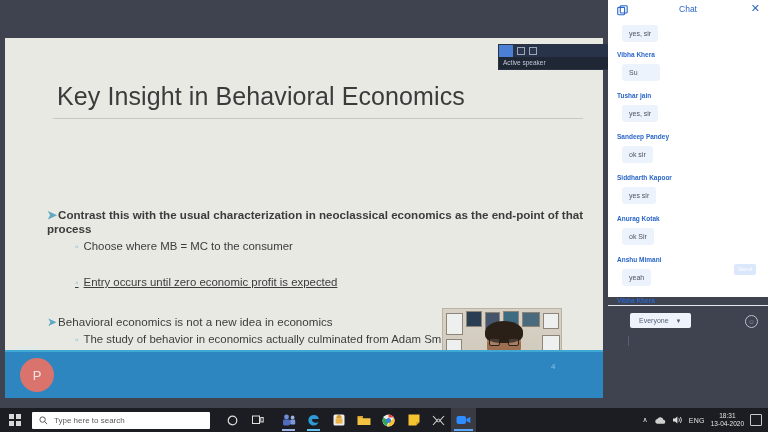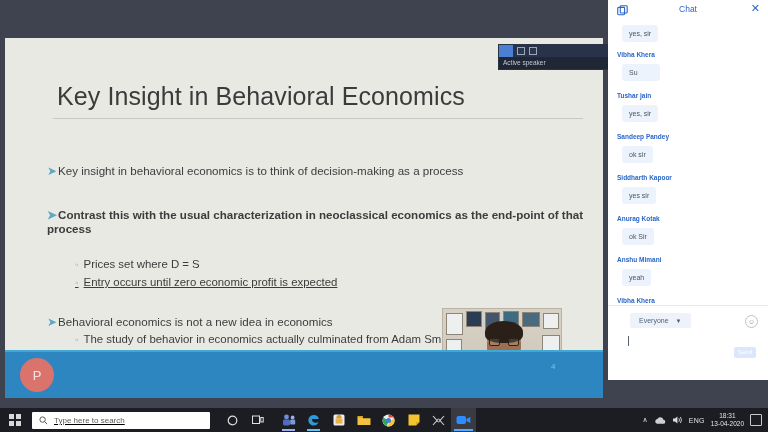--- a/index.html
+++ b/index.html
@@ -158,21 +158,21 @@
     position:absolute; top:0; width:11px; height:8px;
     border:1.2px solid #2a2118; border-radius:2px; background:rgba(255,255,255,.12);
   }
   #lensL{ left:0; } #lensR{ right:0; }
   #bridge{
     position:absolute; left:11px; top:3px; width:8px; height:1.2px; background:#2a2118;
   }
 
   
   #chat{
-    position:absolute; left:608px; top:0; width:160px; height:380px;
+    position:absolute; left:608px; top:0; width:160px; height:297px;
     background:#ffffff;
   }
   #chat-header{
     position:absolute; left:0; top:0; width:100%; height:22px;
   }
   #popout-icon{
     position:absolute; left:9px; top:5px; width:11px; height:11px;
   }
   #chat-title{
     position:absolute; left:0; top:4px; width:100%; text-align:center;
@@ -223,21 +223,21 @@
   }
   #send-btn{
     position:absolute; right:12px; bottom:22px; width:22px; height:11px;
     background:#dbe7fb; border-radius:2px; color:#ffffff;
     font-size:6px; text-align:center; line-height:11px;
   }
 
   
   #taskbar{
     position:absolute; left:0; bottom:0; width:768px; height:24px;
-    background:#1c1d22; display:flex; align-items:center;text-decoration:underline;
+    background:#1c1d22; display:flex; align-items:center;
   }
   #start-btn{
     width:30px; height:24px; display:flex; align-items:center; justify-content:center;
   }
   .win-q{ width:5px; height:5px; background:#d8d8d8; }
   #win-logo{ display:grid; grid-template-columns:5px 5px; grid-template-rows:5px 5px; gap:1.5px; }
   #search-box{
     width:178px; height:17px; background:#ffffff; border-radius:1px;
     display:flex; align-items:center; margin-left:2px;
   }
@@ -265,30 +265,27 @@
 </head>
 <body>
 
 <div id="zoom-stage">
 
   <div id="slide">
 
     <div id="slide-title">Key Insight in Behavioral Economics</div>
     <div id="title-rule"></div>
 
-    <div class="lvl1" id="b1">
-      <span class="arrow">➤</span><span>Key insight in behavioral economics is to think of decision-making as a process</span>
-    </div>
 
     <div class="lvl1" id="b2">
       <span class="arrow">➤</span><span>Contrast this with the usual characterization in neoclassical economics as the end-point of that process</span>
     </div>
 
-    <div class="lvl2" id="b2sub2">
-      <span class="dot">◦</span><span>Prices set where D = S</span>
+    <div class="lvl2" id="b2sub1">
+      <span class="dot">◦</span><span>Choose where MB = MC to the consumer</span>
     </div>
     <div class="lvl2" id="b2sub3">
       <span class="dot">◦</span><span>Entry occurs until zero economic profit is expected</span>
     </div>
 
     <div class="lvl1" id="b3">
       <span class="arrow">➤</span><span>Behavioral economics is not a new idea in economics</span>
     </div>
     <div class="lvl2" id="b3sub1">
       <span class="dot">◦</span><span>The study of behavior in economics actually culminated from Adam Smith's 'Theory of Moral Sentiments' (1759)</span>

